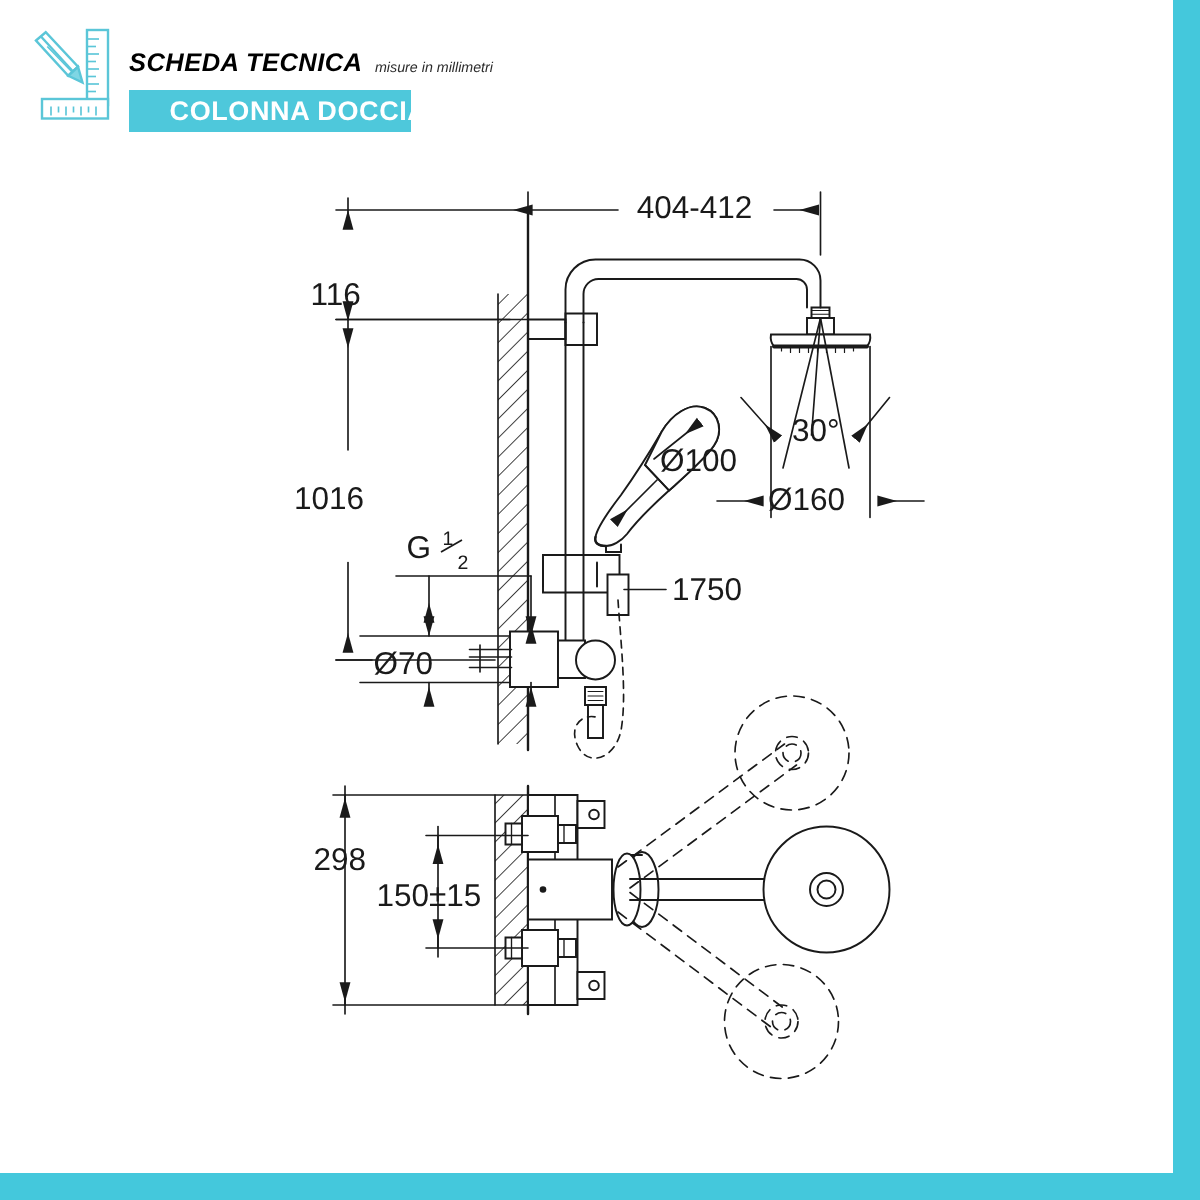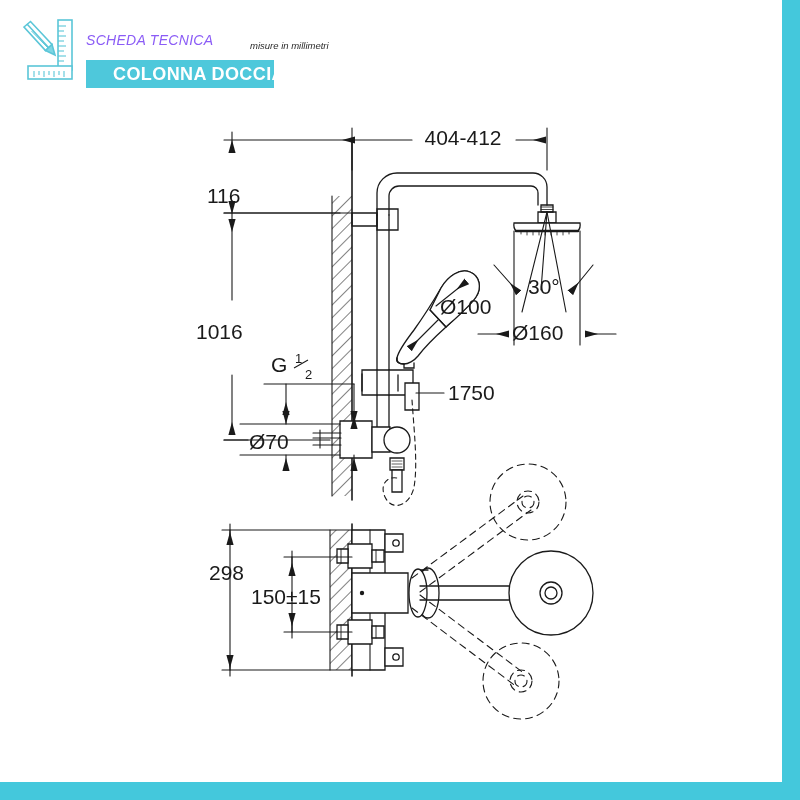--- a/index.html
+++ b/index.html
@@ -38,24 +38,24 @@
   }
   #header-icon {
     position: absolute;
     left: 0; top: 4px;
     width: 62px; height: 66px;
   }
   #header-title {
     position: absolute;
     left: 68px; top: 18px;
     font-style: italic;
-    font-weight: normal;
-    font-size: 14px;
+    font-weight: bold;
+    font-size: 17px;
     letter-spacing: 0.3px;
-    color: #8b5cf6;
+    color: #000000;
     white-space: nowrap;
   }
   #header-sub {
     position: absolute;
     left: 212px; top: 26px;
     font-style: italic;
     font-size: 9.5px;
     color: #2b2b2b;
     white-space: nowrap;
     padding-left: 20px;

